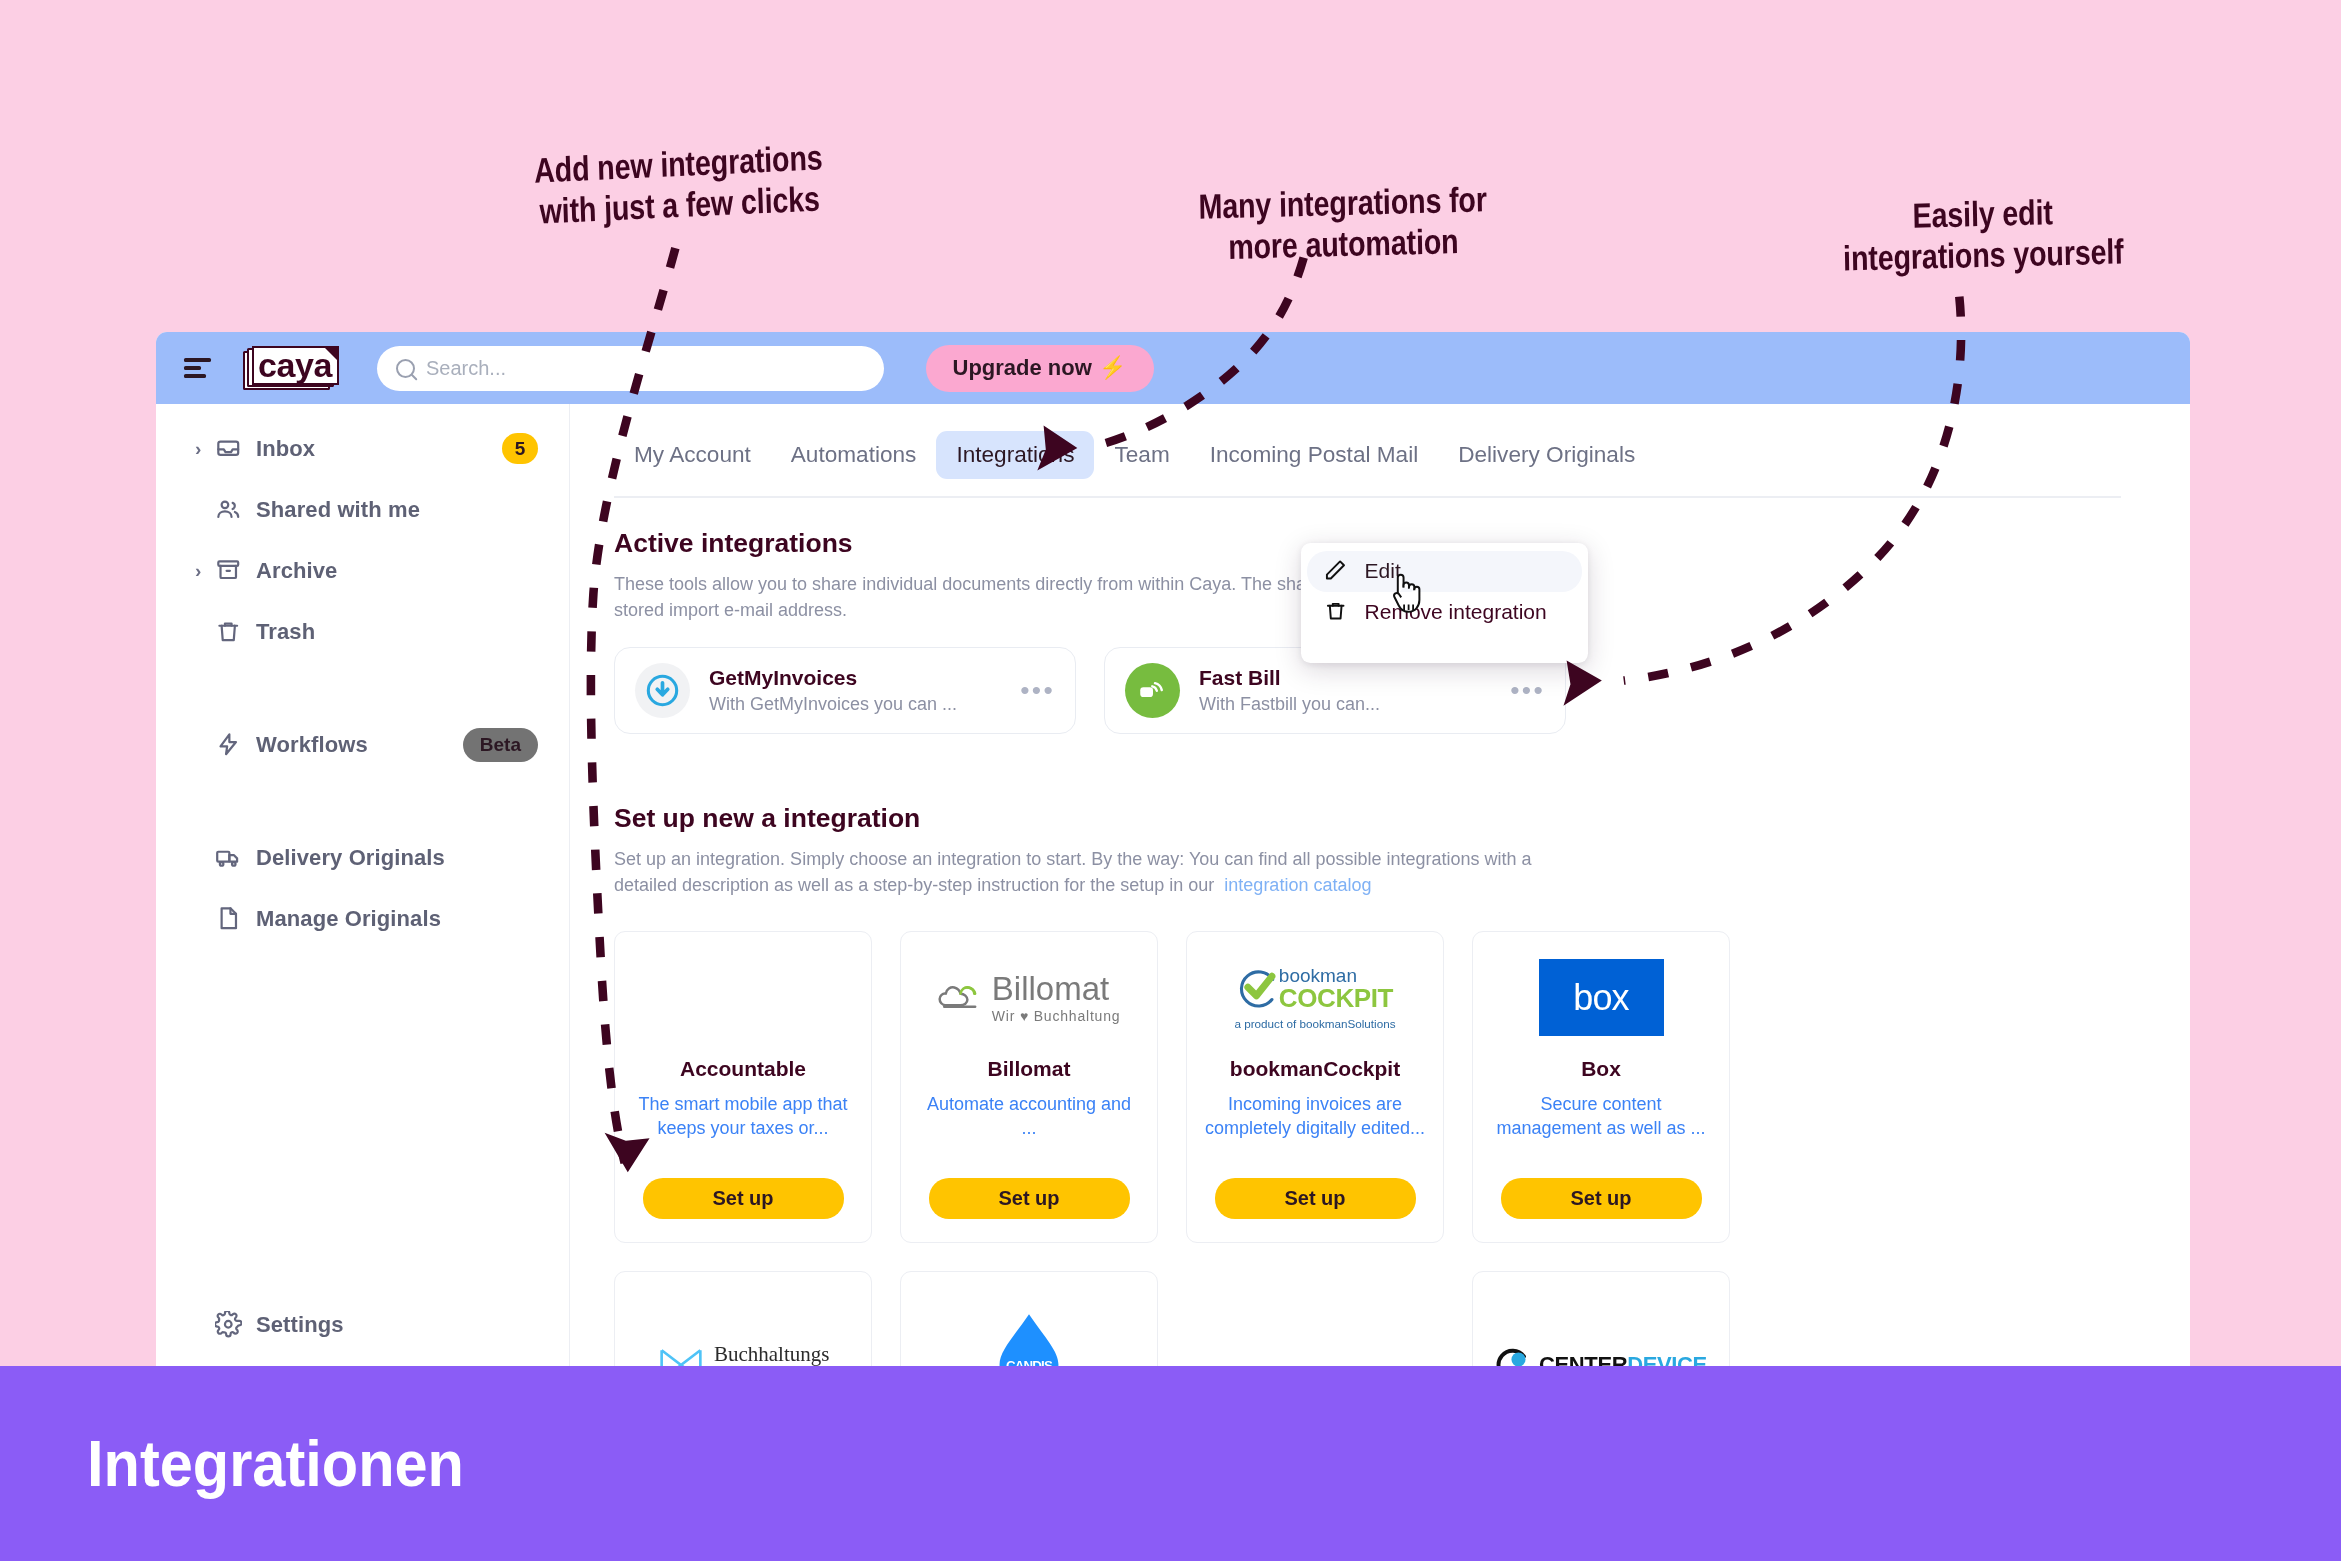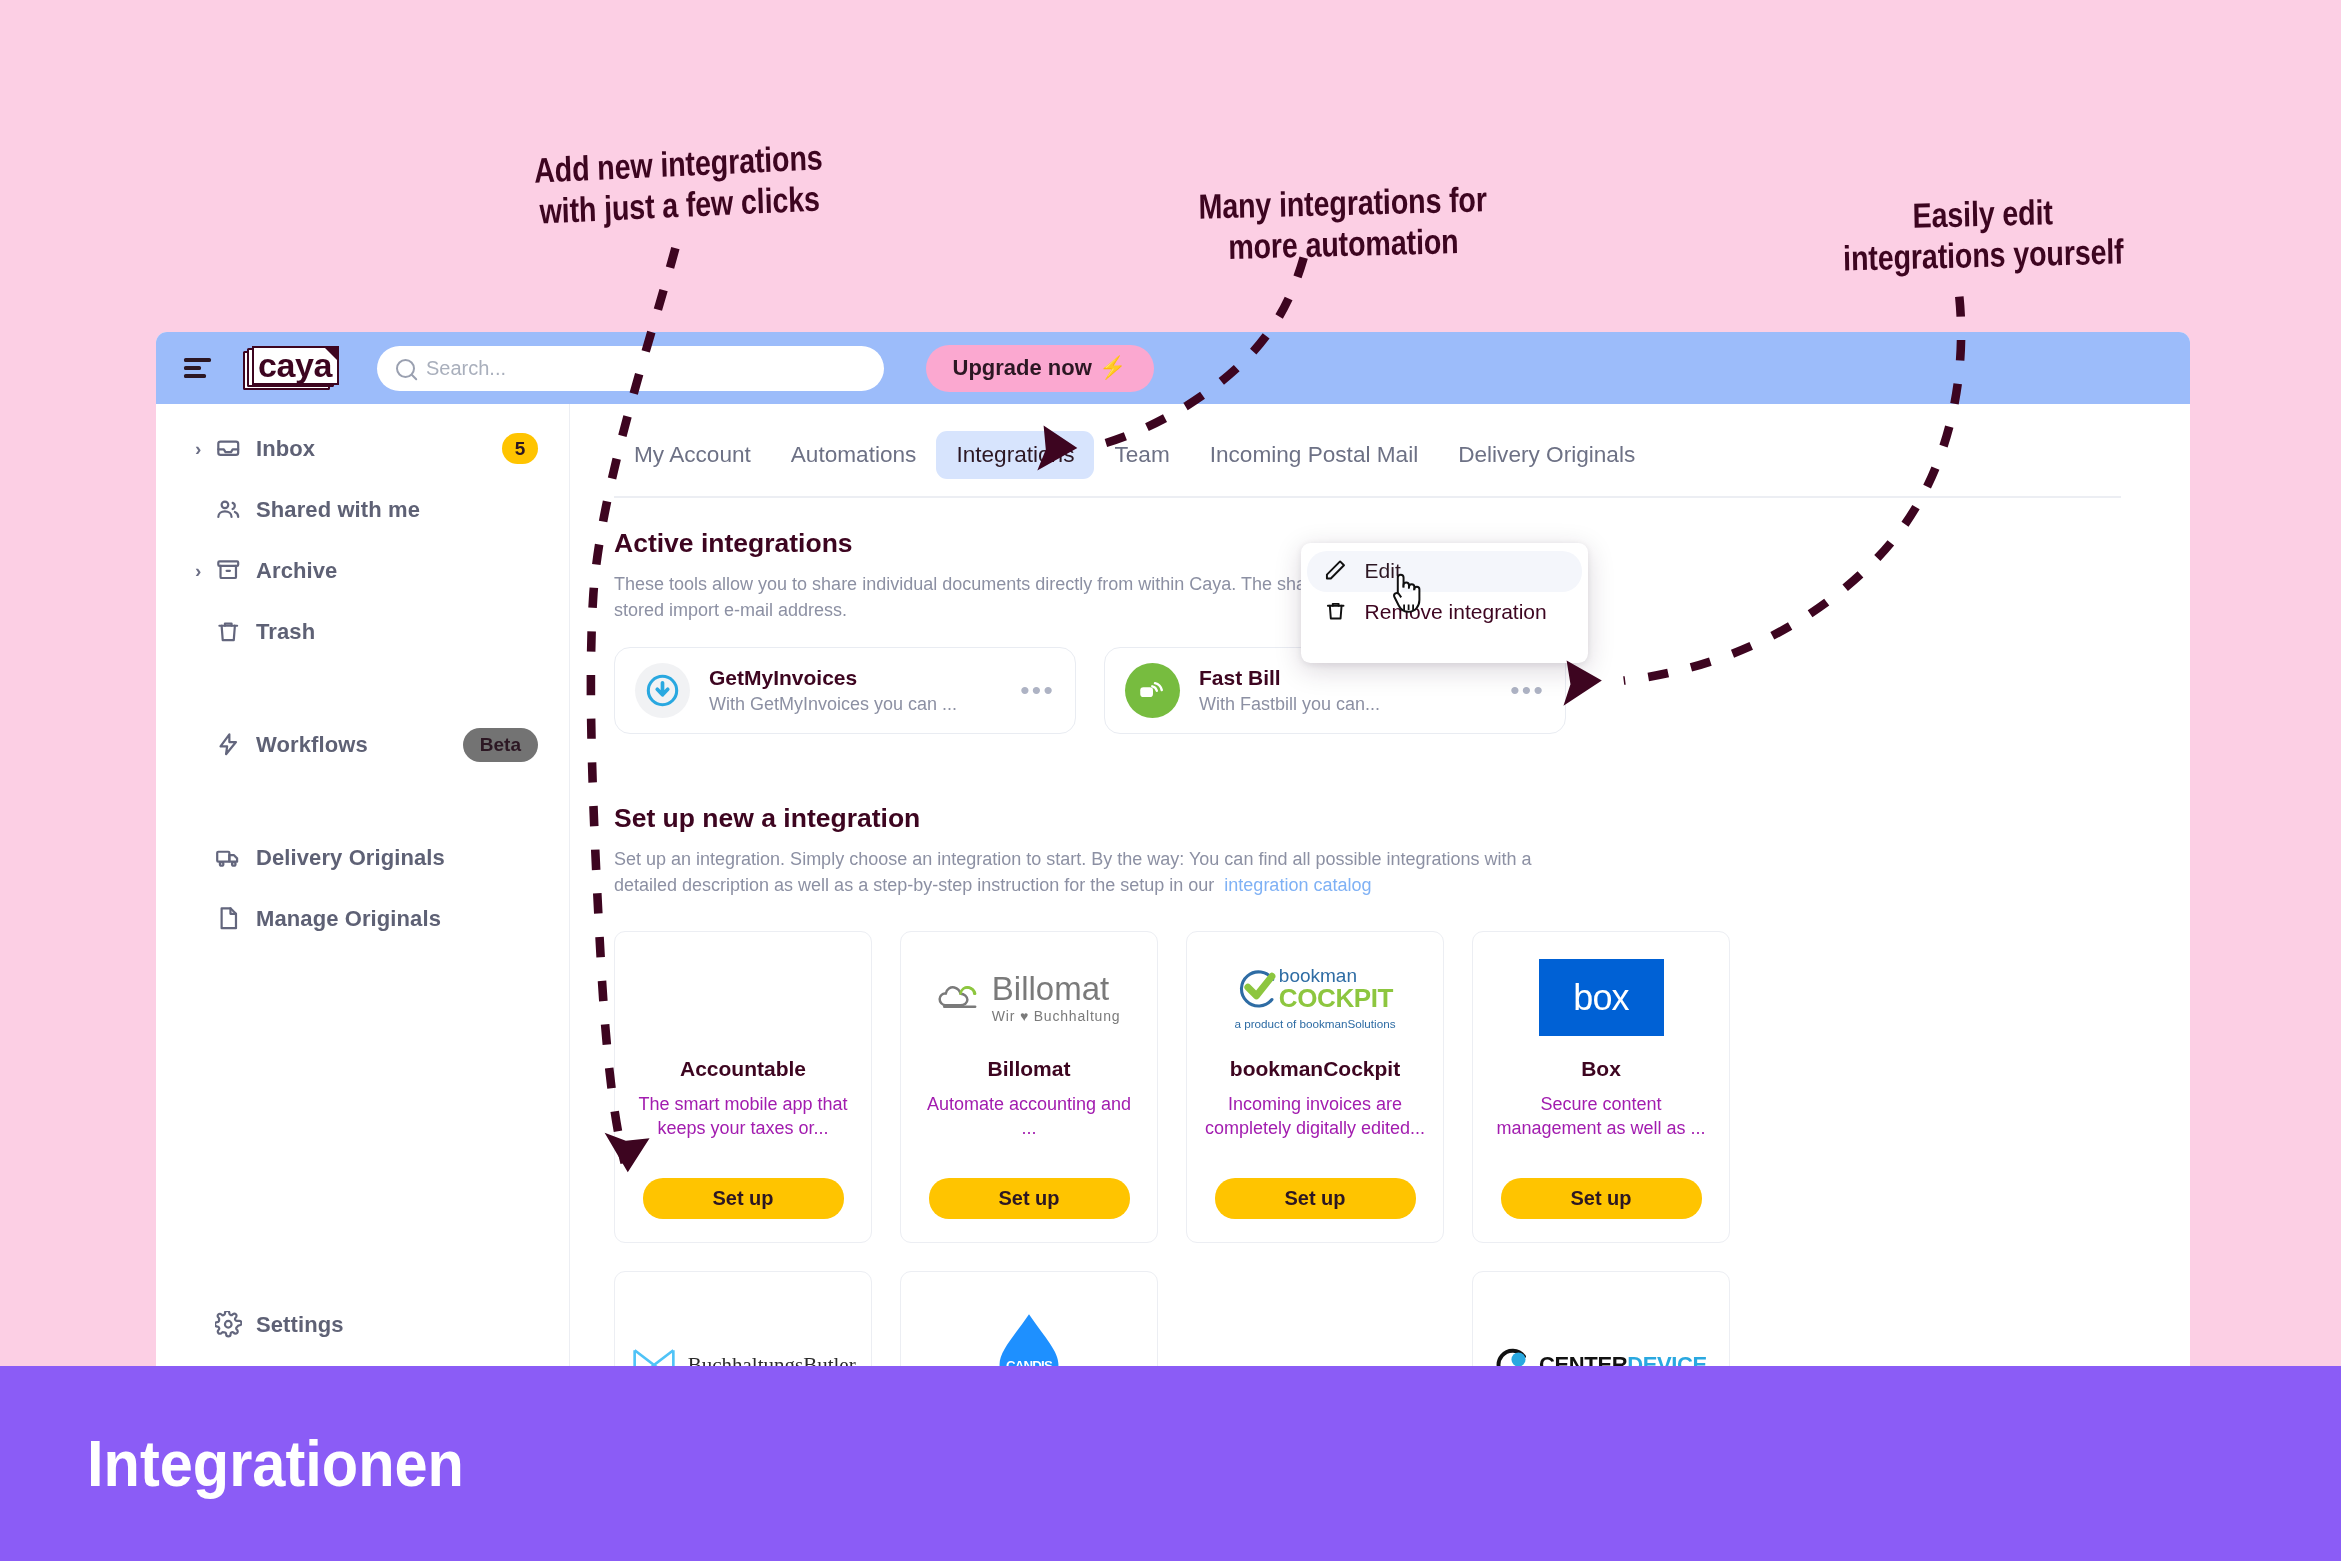--- a/index.html
+++ b/index.html
@@ -176,21 +176,21 @@
     padding:22px 17px 23.4px; overflow:hidden;
   }
   .gcard .logo-slot { height:87px; display:flex; align-items:center; justify-content:center; width:100%; }
   .gcard .gname {
     margin-top:15.6px;
     font-family:"Liberation Sans Narrow","Liberation Sans",sans-serif;
     font-size:21px; font-weight:700; color:#3D0520; text-align:center;
   }
   .gcard .gdesc {
     margin-top:11px; font-family:"Liberation Sans Narrow","Liberation Sans",sans-serif;
-    font-size:18px; color:#a21caf; text-align:center; line-height:1.35;
+    font-size:18px; color:#3b82f6; text-align:center; line-height:1.35;
   }
   .setup-btn {
     margin-top:auto; width:201px; height:41px; border:none; border-radius:20px;
     background:#FFC400; color:#2C1723; cursor:pointer;
     font-family:"Liberation Sans Narrow","Liberation Sans",sans-serif;
     font-size:20px; font-weight:700;
   }
   .grid2 { display:flex; gap:28px; margin-top:28px; }
   .gcard2 {
     width:258px; height:187px; border:1.6px solid #ECEEF3; border-radius:11px;
@@ -477,21 +477,21 @@
           </div>
         </div>
 
         <div class="grid2">
 
           <div class="gcard2">
             <div style="display:flex;align-items:center;gap:9.4px;">
               <svg width="48" height="42" viewBox="0 0 62 54" fill="none">
                 <path d="M6 8 L56 46 M56 8 L6 46 M6 8 L6 46 M56 8 L56 46" stroke="#4FC3F7" stroke-width="3.4" stroke-linejoin="round"></path>
               </svg>
-              <div style="display:flex;flex-direction:row;align-items:flex-start;font-family:'Liberation Serif',serif;color:#2b2b2b;line-height:1.05;">
+              <div style="display:flex;flex-direction:column;align-items:flex-start;font-family:'Liberation Serif',serif;color:#2b2b2b;line-height:1.05;">
                 <span style="font-size:21px;">Buchhaltungs</span>
                 <span style="font-size:21px;">Butler</span>
               </div>
             </div>
           </div>
 
           <div class="gcard2">
             <div style="position:relative;width:62px;height:101px;">
               <svg width="62" height="101" viewBox="0 0 80 130">
                 <path d="M40 0 C62 32 78 48 78 65 C78 82 62 98 40 130 C18 98 2 82 2 65 C2 48 18 32 40 0Z" fill="#1E90FF"></path>

